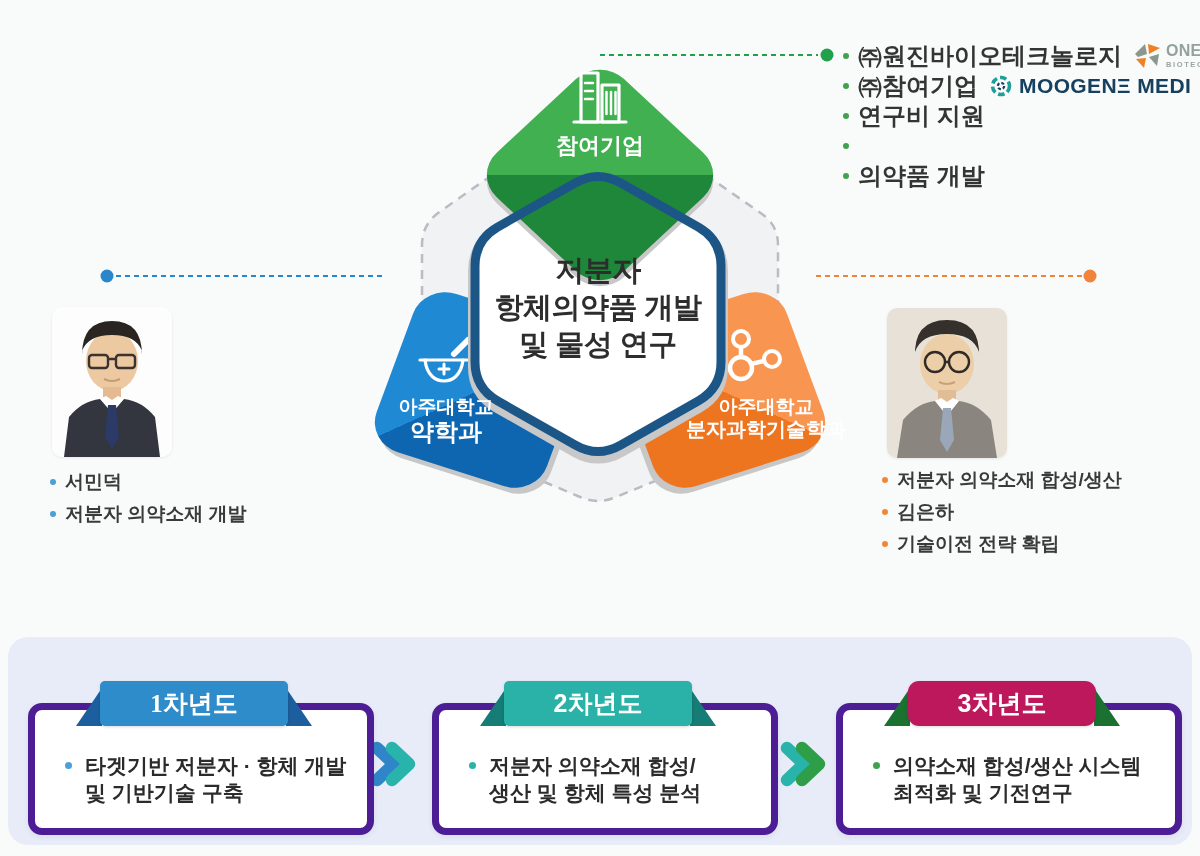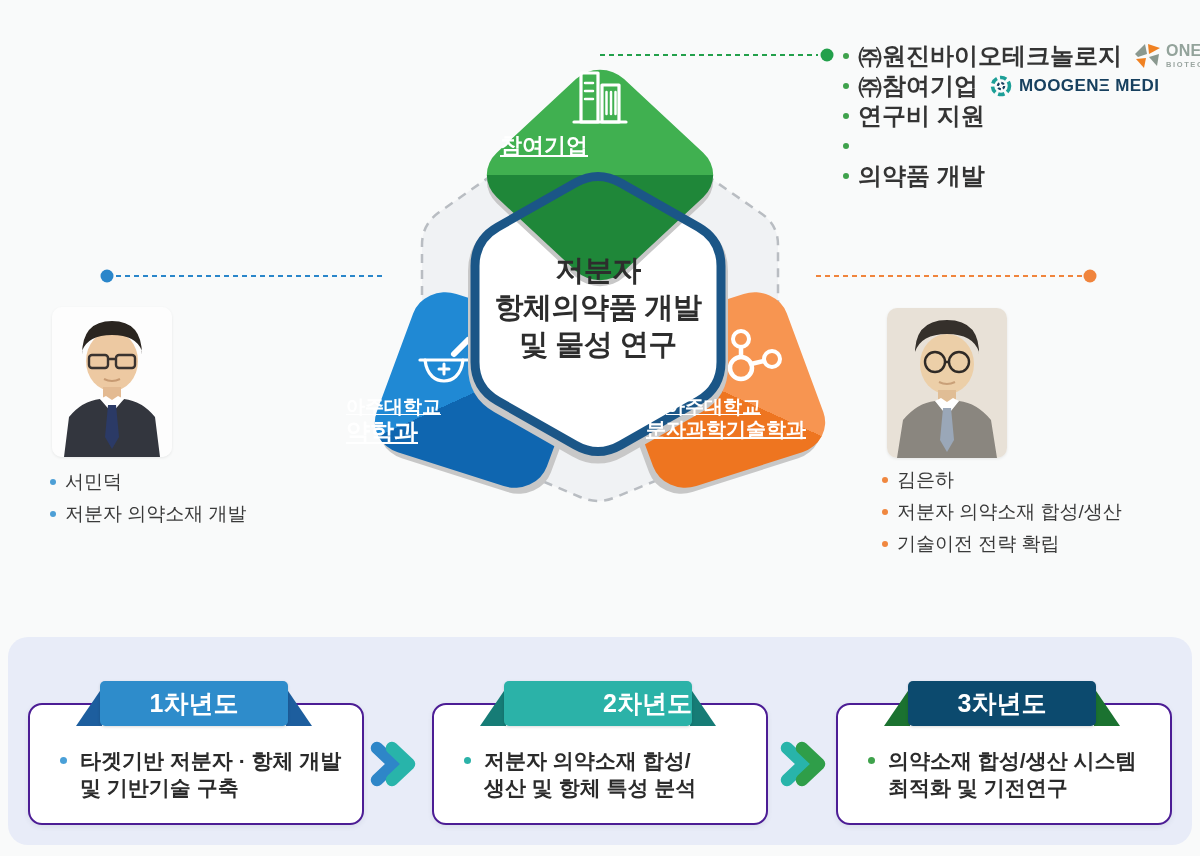--- a/index.html
+++ b/index.html
@@ -1,59 +1,59 @@
 <!DOCTYPE html>
 <html><head>
 <meta charset="utf-8">
 <style>
   html,body{margin:0;padding:0;background:#fff;}
   .stage{position:relative;width:1200px;height:856px;background:#f9fafa;overflow:hidden;
          font-family:"Liberation Sans","DejaVu Sans",sans-serif;color:#2e2e2e;}
   .abs{position:absolute;}
-  .ctr{text-align:left;text-decoration:underline;}
+  .ctr{text-align:center;}
 
   
   .partners{position:absolute;left:843px;top:41px;}
   .p-row{display:flex;align-items:center;height:30px;}
   .dot{width:6px;height:6px;border-radius:50%;flex:0 0 auto;margin-right:9px;}
   .dot.g{background:#3fa24c;} .dot.b{background:#4d9fd6;} .dot.o{background:#f0873f;}
   .p-label{font-size:24px;font-weight:600;color:#343434;white-space:nowrap;}
 
   .logo-onegene{display:inline-flex;align-items:center;margin-left:10px;}
   .og-txt{display:flex;flex-direction:column;line-height:1;margin-left:4px;}
   .og-main{font-size:16px;font-weight:800;letter-spacing:.3px;}
   .og-main .gy{color:#93a39b;} .og-main .or{color:#f08122;}
   .og-sub{font-size:7.5px;color:#9aa5a0;letter-spacing:1.6px;margin-top:2px;font-weight:700;}
   .logo-moogene{display:inline-flex;align-items:center;margin-left:10px;}
-  .mg-txt{font-size:17px;font-weight:800;color:#17405f;letter-spacing:.4px;margin-left:5px;}
+  .mg-txt{font-size:21px;font-weight:800;color:#17405f;letter-spacing:.4px;margin-left:5px;}
 
   
   .node-label{position:absolute;color:#fff;font-weight:700;white-space:nowrap;}
   .center-title{position:absolute;left:448px;top:252px;width:300px;text-align:center;
                 font-size:29px;font-weight:700;color:#2d2d2d;line-height:37px;letter-spacing:-.5px;}
 
   
   .photo{position:absolute;width:120px;height:150px;border-radius:10px;overflow:hidden;
          box-shadow:0 1px 3px rgba(0,0,0,.08);}
   .plist{position:absolute;}
   .plist .p-row{height:32px;}
-  .plist .p-label{font-size:19px;font-weight:400;color:#3a3a3a;}
+  .plist .p-label{font-size:19px;font-weight:700;color:#3a3a3a;}
 
   
   .band{position:absolute;left:8px;top:637px;width:1184px;height:208px;border-radius:20px;background:#e8ecf8;}
-  .card{position:absolute;top:703px;width:332px;height:118px;background:#fff;border:2px solid #4c1d95;
+  .card{position:absolute;top:703px;width:332px;height:118px;background:#fff;border:7px solid #4c1d95;
         border-radius:14px;box-shadow:0 2px 5px rgba(80,90,120,.10);z-index:1;}
   .ribbon{position:absolute;top:681px;width:188px;height:45px;border-radius:5px;z-index:3;
           color:#fff;font-size:25px;font-weight:700;line-height:45px;text-align:center;
           box-shadow:0 1px 3px rgba(0,0,0,.15);}
   .fold{position:absolute;top:688px;width:0;height:0;z-index:2;}
   .fold.l{border-bottom:38px solid transparent;border-left:26px solid transparent;}
   .fold.r{border-bottom:38px solid transparent;border-right:26px solid transparent;}
   .fold.c1{border-bottom-color:#1d5e9e;} .fold.c2{border-bottom-color:#167c76;} .fold.c3{border-bottom-color:#1b7230;}
-  .rb1{background:#2e8ccb;} .rb2{background:#2bb2a8;} .rb3{background:#0c4a6e;}
+  .rb1{background:#2e8ccb;font-family:Liberation Serif, serif;} .rb2{background:#2bb2a8;} .rb3{background:#be185d;border-radius:11px;}
   .card-body{position:absolute;left:50px;top:42px;right:12px;font-size:21px;line-height:27px;
              font-weight:600;color:#2b2b2b;}
   .card-dot{position:absolute;left:30px;top:52px;width:7px;height:7px;border-radius:50%;}
   .cd1{background:#4aa0d8;} .cd2{background:#2bb2a8;} .cd3{background:#3fa24c;}
 </style>
 </head>
 <body>
 
 <div class="stage">
 
@@ -240,25 +240,25 @@
       <path d="M52,74 Q60,78 68,74" stroke="#c9a078" stroke-width="2" fill="none"></path>
       <rect x="51" y="82" width="18" height="13" fill="#e0bd95"></rect>
       <path d="M10,150 L16,112 Q30,95 48,93 L60,102 L72,93 Q90,95 104,112 L110,150 Z" fill="#8a867f"></path>
       <path d="M48,93 L60,108 L72,93 L66,90 L60,94 L54,90 Z" fill="#ffffff"></path>
       <path d="M56,100 L64,100 L67,132 L60,144 L53,132 Z" fill="#9aa7b8"></path>
     </svg>
   </div>
   <div class="plist" style="left:882px;top:464px;">
     <div class="p-row">
       <span class="dot o"></span>
+      <span class="p-label">저분자 의약소재 합성/생산</span>
+    </div>
+    <div class="p-row">
+      <span class="dot o"></span>
       <span class="p-label">김은하</span>
-    </div>
-    <div class="p-row">
-      <span class="dot o"></span>
-      <span class="p-label">저분자 의약소재 합성/생산</span>
     </div>
     <div class="p-row">
       <span class="dot o"></span>
       <span class="p-label">기술이전 전략 확립</span>
     </div>
   </div>
 
   <div class="band"></div>
 
   <div class="card" style="left:28px;">
@@ -279,21 +279,21 @@
 
   <div class="card" style="left:432px;">
     <span class="card-dot cd2"></span>
     <div class="card-body">
       <div>저분자 의약소재 합성/</div>
       <div>생산 및 항체 특성 분석</div>
     </div>
   </div>
   <div class="fold l c2" style="left:480px;"></div>
   <div class="fold r c2" style="left:690px;"></div>
-  <div class="ribbon rb2" style="left:504px;text-align:right;">2차년도</div>
+  <div class="ribbon rb2" style="left:504px;">2차년도</div>
 
   <svg class="abs" style="left:778px;top:740px;" width="56" height="48" viewBox="0 0 56 48">
     <path d="M9,8 L26,24 L9,40" fill="none" stroke="#28b4aa" stroke-width="12.5" stroke-linecap="round" stroke-linejoin="round"></path>
     <path d="M24,8 L41,24 L24,40" fill="none" stroke="#2f9e49" stroke-width="12.5" stroke-linecap="round" stroke-linejoin="round"></path>
   </svg>
 
   <div class="card" style="left:836px;">
     <span class="card-dot cd3"></span>
     <div class="card-body">
       <div>의약소재 합성/생산 시스템</div>

